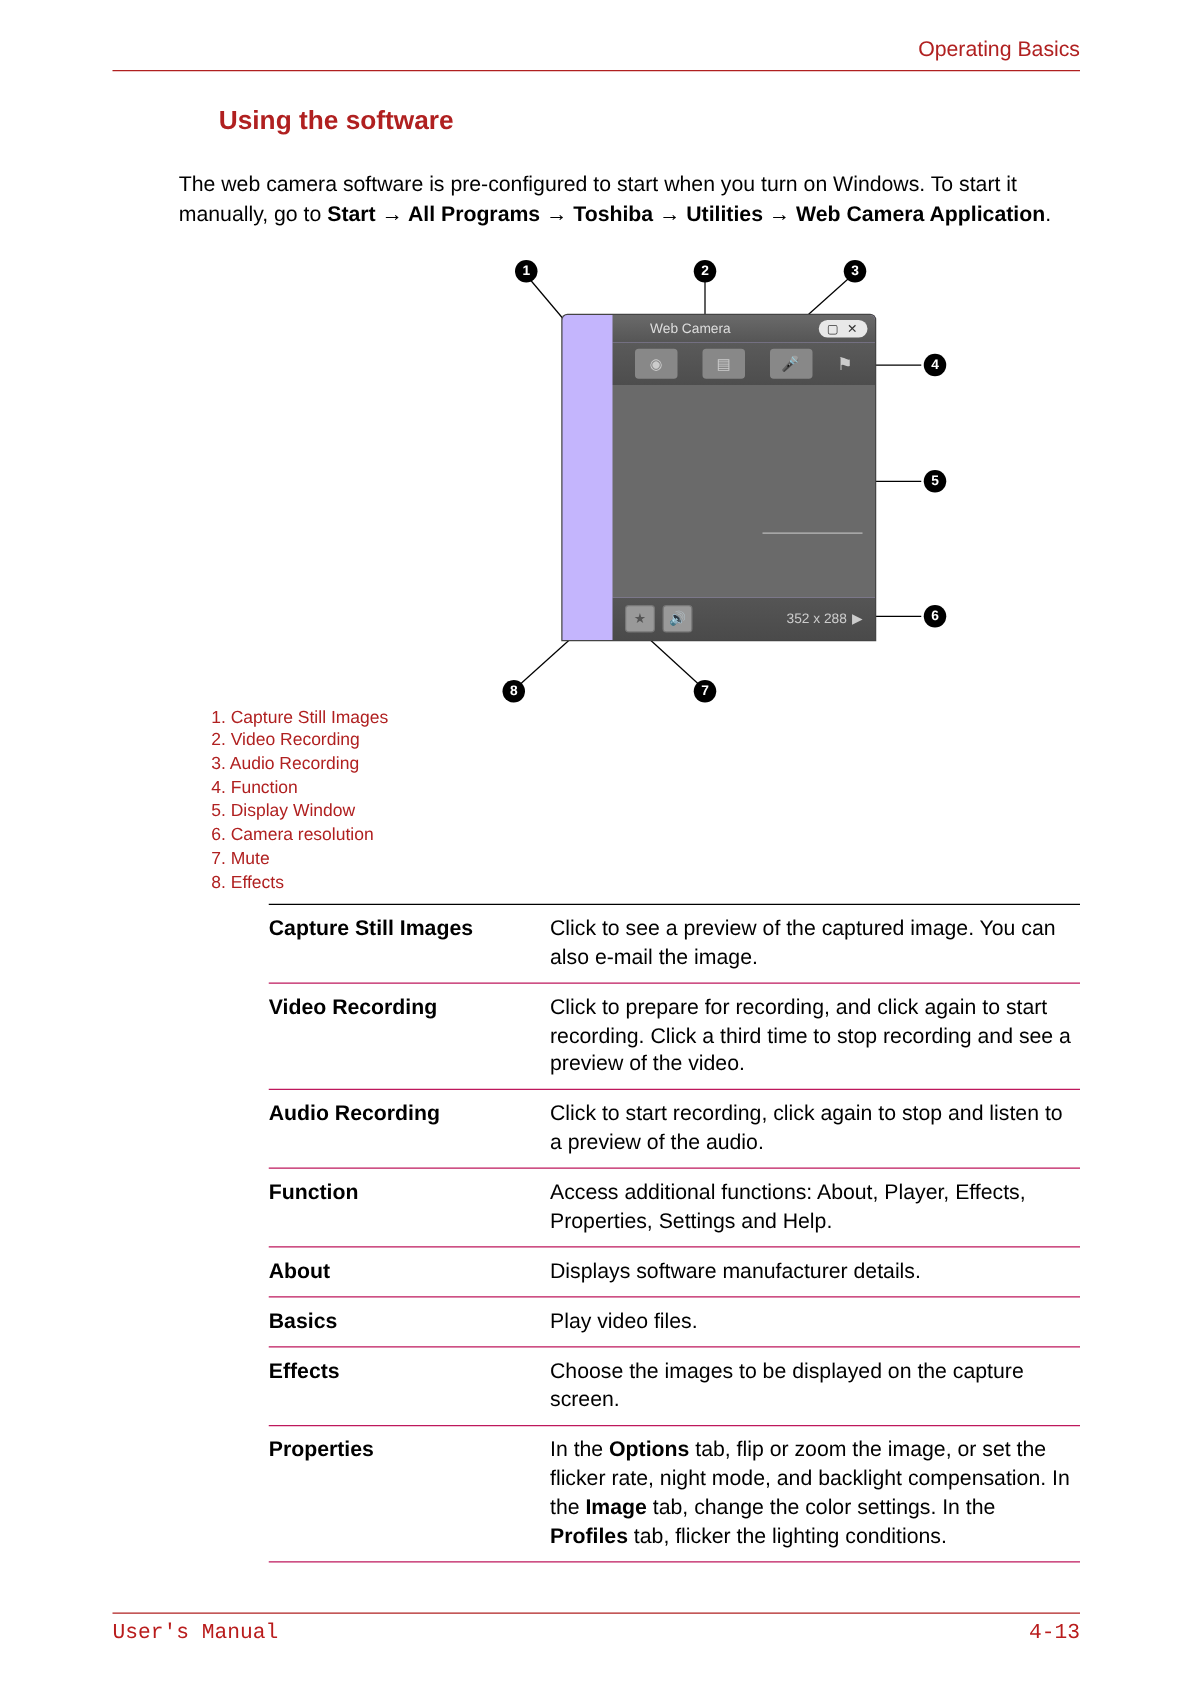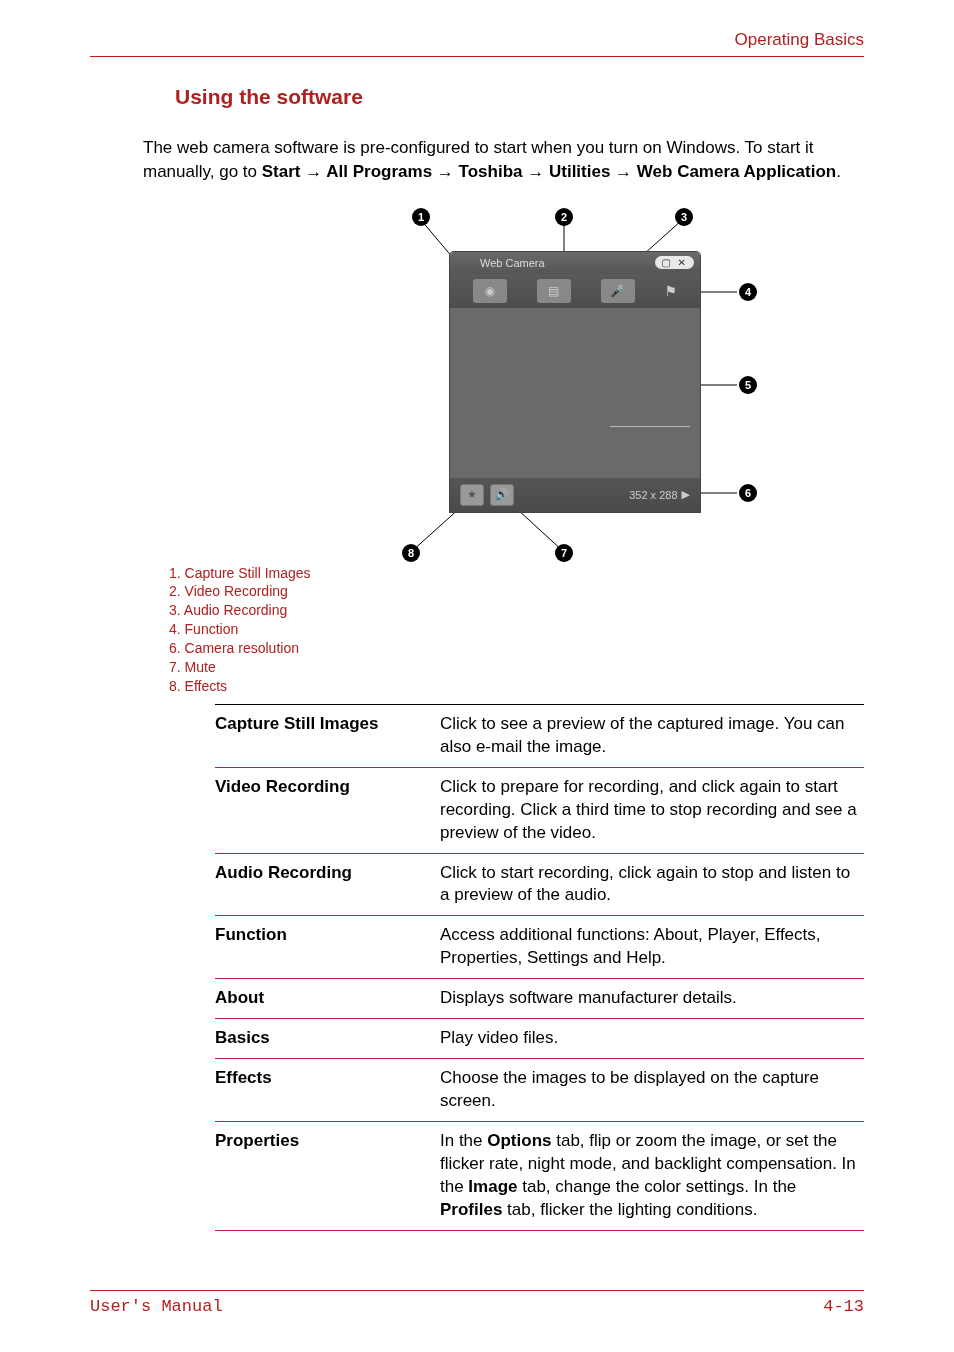--- a/index.html
+++ b/index.html
@@ -54,24 +54,25 @@
     background: #000; color: #fff;
     border-radius: 50%;
     font-size: 11px; font-weight: bold;
     display: flex; align-items: center; justify-content: center;
   }
   .callout-line { stroke: #000; stroke-width: 1; }
   .app-window {
     position: absolute;
     left: 235px; top: 52px;
     width: 250px; height: 260px;
-    background: #fef9c3;
+    background: #c4b5fd;
     border-radius: 4px 4px 0 0;
     box-shadow: 0 0 0 1px #444;
     overflow: hidden;
+    padding-left: 40px;
   }
   .app-titlebar {
     height: 22px;
     background: linear-gradient(#6a6a6a,#555);
     display: flex; align-items: center;
     padding: 0 6px;
   }
   .app-title {
     color: #ddd; font-size: 11px; margin-left: 24px;
   }
@@ -229,20 +230,21 @@
         <span class="res-arrow">▶</span>
       </div>
     </div>
   </div>
 
   <div class="legend">
     <div>1.  Capture Still Images</div>
     <div>2.  Video Recording</div>
     <div>3.  Audio Recording</div>
     <div>4.  Function</div>
+    <div>5.  Display Window</div>
     <div>6.  Camera resolution</div>
     <div>7.  Mute</div>
     <div>8.  Effects</div>
   </div>
 
   <table class="def-table">
     <tbody>
         <tr>
       <td class="term">Capture Still Images</td>
       <td>Click to see a preview of the captured image. You can also e-mail the image.</td>

